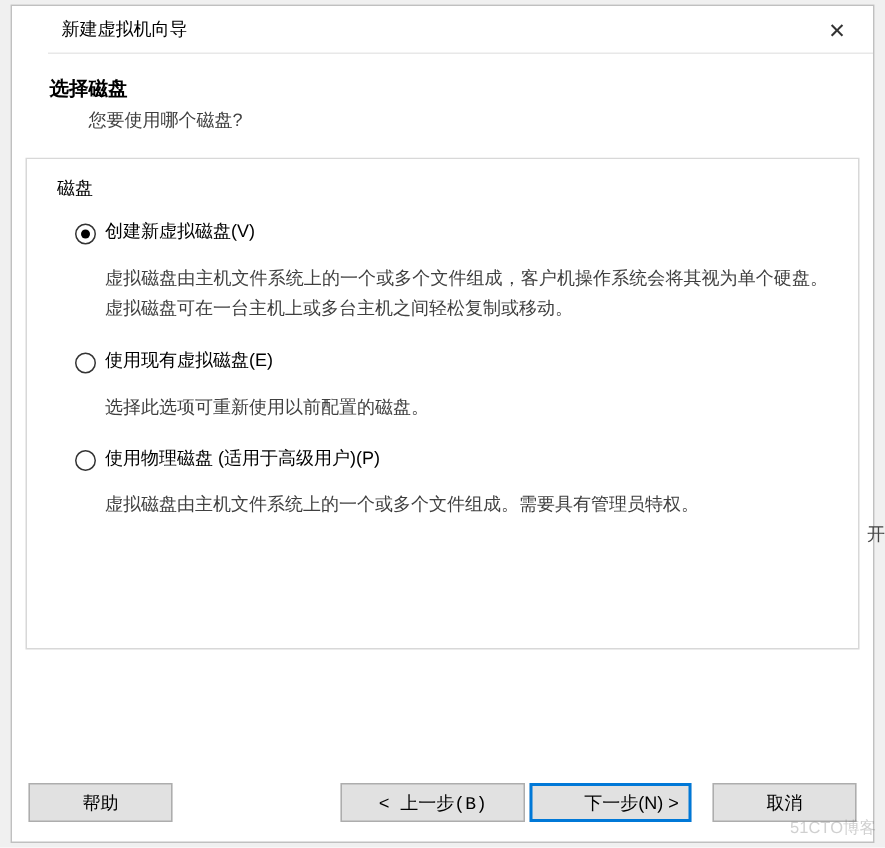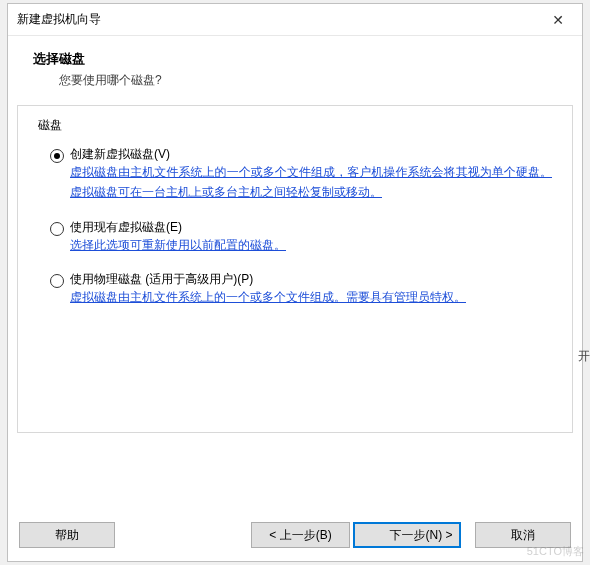--- a/index.html
+++ b/index.html
@@ -26,20 +26,21 @@
       display: flex;
       flex-direction: column;
     }
     .titlebar {
       height: 32px;
       display: flex;
       align-items: center;
       justify-content: space-between;
       padding: 0 2px 0 9px;
       border-bottom: 1px solid #e8e8e8;
+      margin-left: 24px;
     }
     .titlebar .title {
       font-size: 12px;
       color: #000;
     }
     .close-btn {
       width: 44px;
       height: 28px;
       display: flex;
       align-items: center;
@@ -107,26 +108,25 @@
       height: 6px;
       background: #000;
       border-radius: 50%;
     }
     .radio-label {
       font-size: 12px;
       color: #000;
     }
     .radio-description {
       margin-left: 20px;
-      margin-top: 0;
-      font-size: 12px;
-      color: #1d4ed8;
+      margin-top: 13px;
+      font-size: 12px;
+      color: #404040;
       line-height: 1.65;
       text-align: justify;
-      text-decoration: underline;
     }
     .button-bar {
       padding: 11px 11px 13px 11px;
       display: flex;
       align-items: flex-end;
       gap: 4px;
     }
     .btn {
       height: 26px;
       border: 1px solid #adadad;
@@ -139,21 +139,22 @@
       justify-content: center;
       color: #000;
     }
     .btn-help {
       width: 96px;
     }
     .spacer {
       flex: 1;
     }
     .btn-back {
-      width: 99px;
+      width: 123px;
+      font-family: Liberation Mono, monospace;
     }
     .btn-next {
       width: 108px;
       border: 2px solid #0078d7;
       background: #e1e1e1;
       margin-left: -1px;
       padding-left: 28px;
     }
     .btn-cancel {
       width: 96px;

